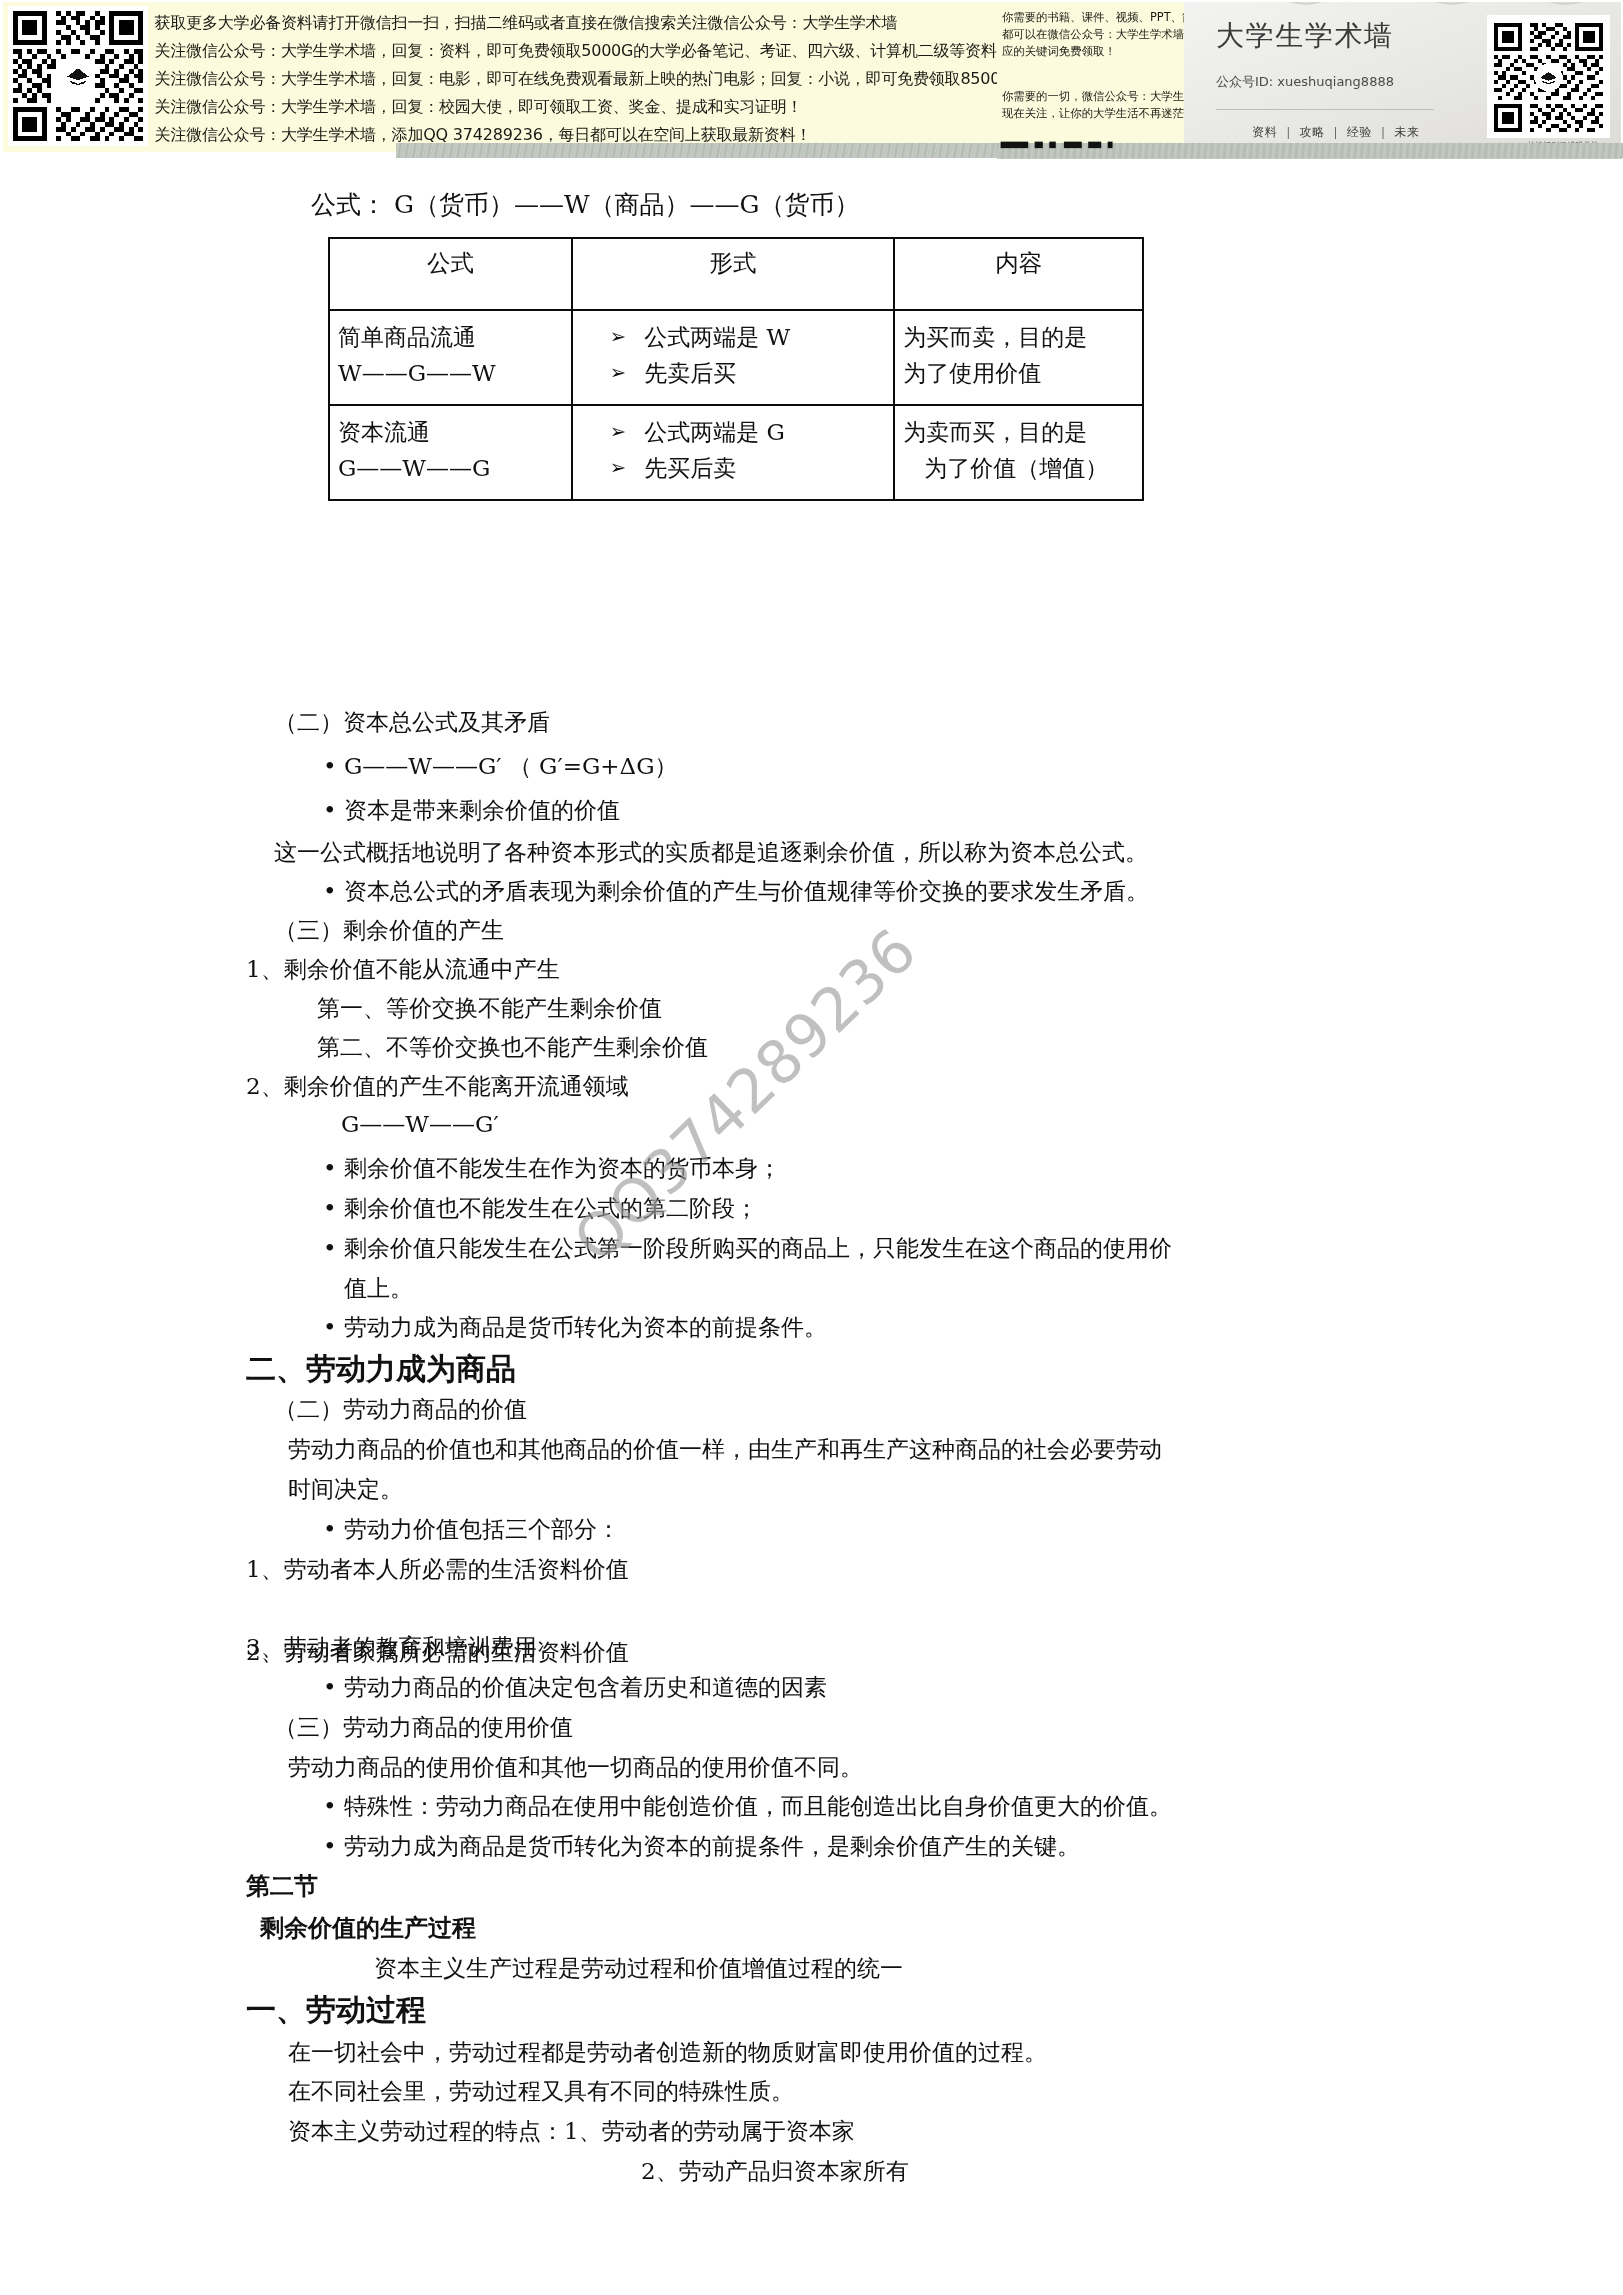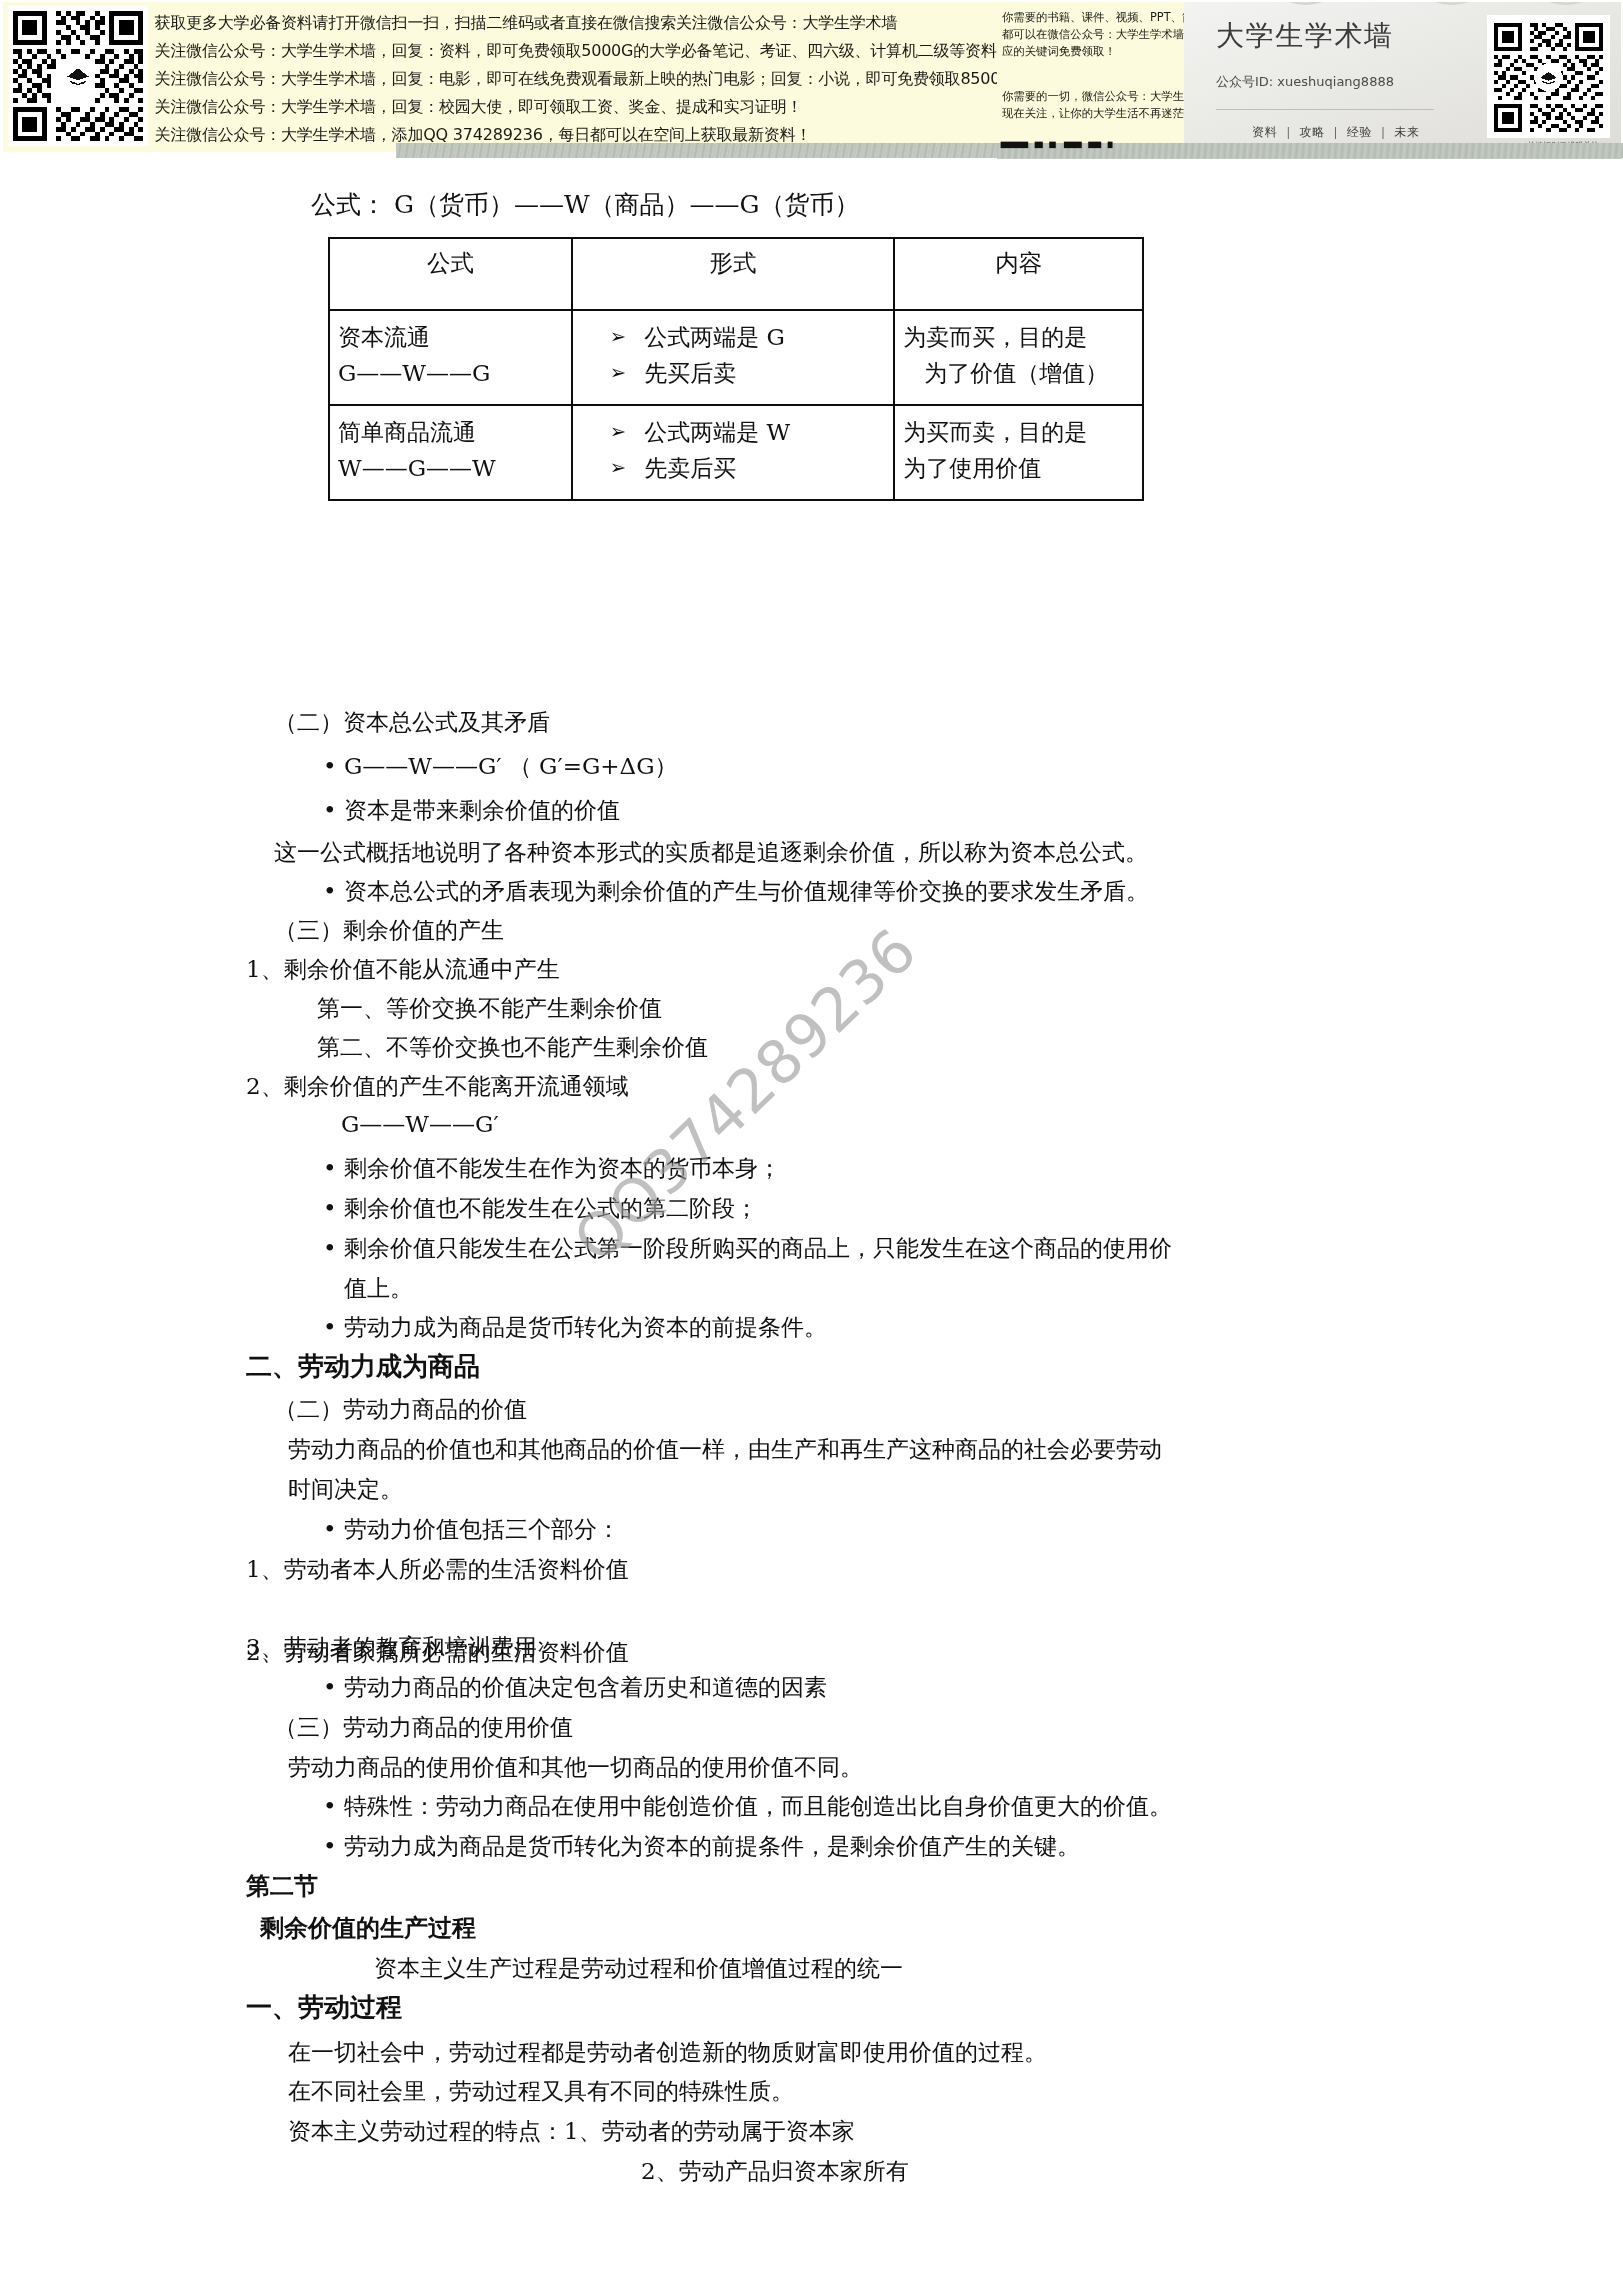--- a/index.html
+++ b/index.html
@@ -251,21 +251,21 @@
     margin-right: 18px;
     color: #111;
   }
   .c3cell { text-align: left; padding-left: 9.7px; }
   .c3cell .cell-line.indent { padding-left: 21px; }
 
   
   .abs { position: absolute; white-space: nowrap;
          font-family: "DejaVu Serif", "Liberation Serif", serif;
          color: #111; font-size: 23px; }
-  .abs.b { font-weight: bold; font-size: 26px; }
+  .abs.b { font-weight: bold; font-size: 30px; }
 </style>
 </head>
 <body>
 
 <div class="banner">
 
   <div class="banner-left">
     <div class="qr-box">
       <svg class="qr-canvas" viewBox="0 0 29 29" shape-rendering="crispEdges">
         <rect width="29" height="29" fill="#fff"></rect>
@@ -660,66 +660,66 @@
         <tr>
           <th class="c1">公式</th>
           <th class="c2">形式</th>
           <th class="c3">内容</th>
         </tr>
       </thead>
       <tbody>
         <tr>
           <td class="c1">
             <div class="cell-pad">
+              <div class="cell-line">简单商品流通</div>
+              <div class="cell-line">W——G——W</div>
+            </div>
+          </td>
+          <td class="c2">
+            <div class="cell-pad">
+              <div class="arrow-row">
+                <span class="arrow-gl">➢</span>
+                <span class="cell-line">公式两端是 W</span>
+              </div>
+              <div class="arrow-row">
+                <span class="arrow-gl">➢</span>
+                <span class="cell-line">先卖后买</span>
+              </div>
+            </div>
+          </td>
+          <td class="c3 c3cell">
+            <div class="cell-pad">
+              <div class="cell-line">为买而卖，目的是</div>
+              <div class="cell-line">为了使用价值</div>
+            </div>
+          </td>
+        </tr>
+        <tr>
+          <td class="c1">
+            <div class="cell-pad">
               <div class="cell-line">资本流通</div>
               <div class="cell-line">G——W——G</div>
             </div>
           </td>
           <td class="c2">
             <div class="cell-pad">
               <div class="arrow-row">
                 <span class="arrow-gl">➢</span>
                 <span class="cell-line">公式两端是 G</span>
               </div>
               <div class="arrow-row">
                 <span class="arrow-gl">➢</span>
                 <span class="cell-line">先买后卖</span>
               </div>
             </div>
           </td>
           <td class="c3 c3cell">
             <div class="cell-pad">
               <div class="cell-line">为卖而买，目的是</div>
               <div class="cell-line indent">为了价值（增值）</div>
-            </div>
-          </td>
-        </tr>
-        <tr>
-          <td class="c1">
-            <div class="cell-pad">
-              <div class="cell-line">简单商品流通</div>
-              <div class="cell-line">W——G——W</div>
-            </div>
-          </td>
-          <td class="c2">
-            <div class="cell-pad">
-              <div class="arrow-row">
-                <span class="arrow-gl">➢</span>
-                <span class="cell-line">公式两端是 W</span>
-              </div>
-              <div class="arrow-row">
-                <span class="arrow-gl">➢</span>
-                <span class="cell-line">先卖后买</span>
-              </div>
-            </div>
-          </td>
-          <td class="c3 c3cell">
-            <div class="cell-pad">
-              <div class="cell-line">为买而卖，目的是</div>
-              <div class="cell-line">为了使用价值</div>
             </div>
           </td>
         </tr>
       </tbody>
     </table>
 
     <div id="body-lines">
         <div class="abs" style="left: 274px; top: 546px;">（二）资本总公式及其矛盾</div>
         <div class="abs" style="left: 323px; top: 590px;">•    G——W——G′  （ G′=G+ΔG）</div>
         <div class="abs" style="left: 323px; top: 634px;">•    资本是带来剩余价值的价值</div>

